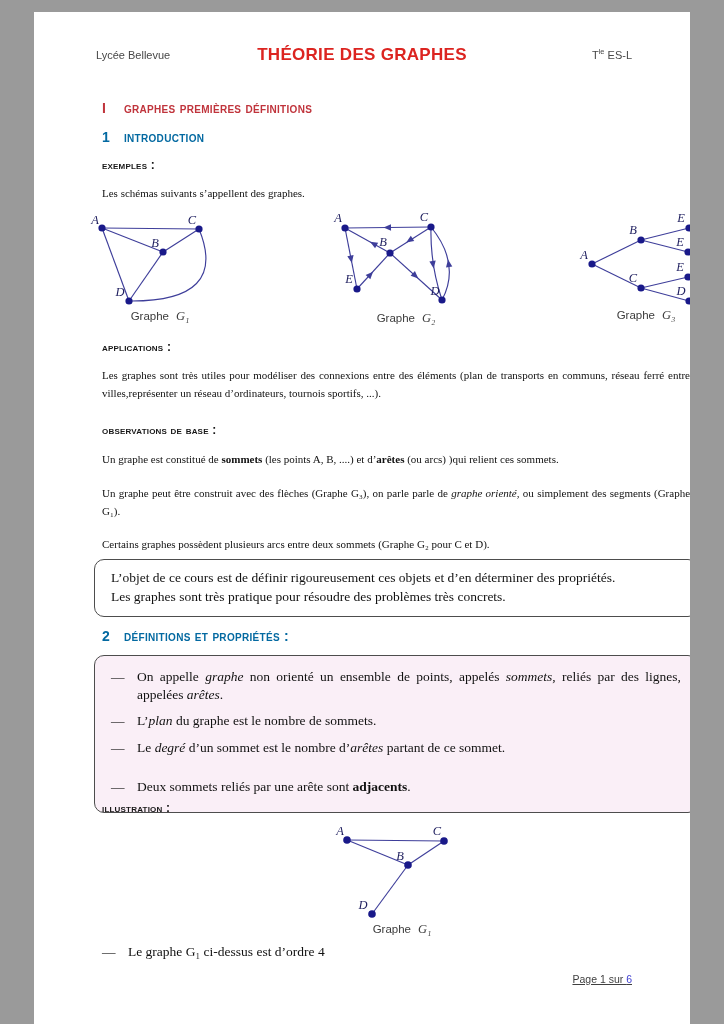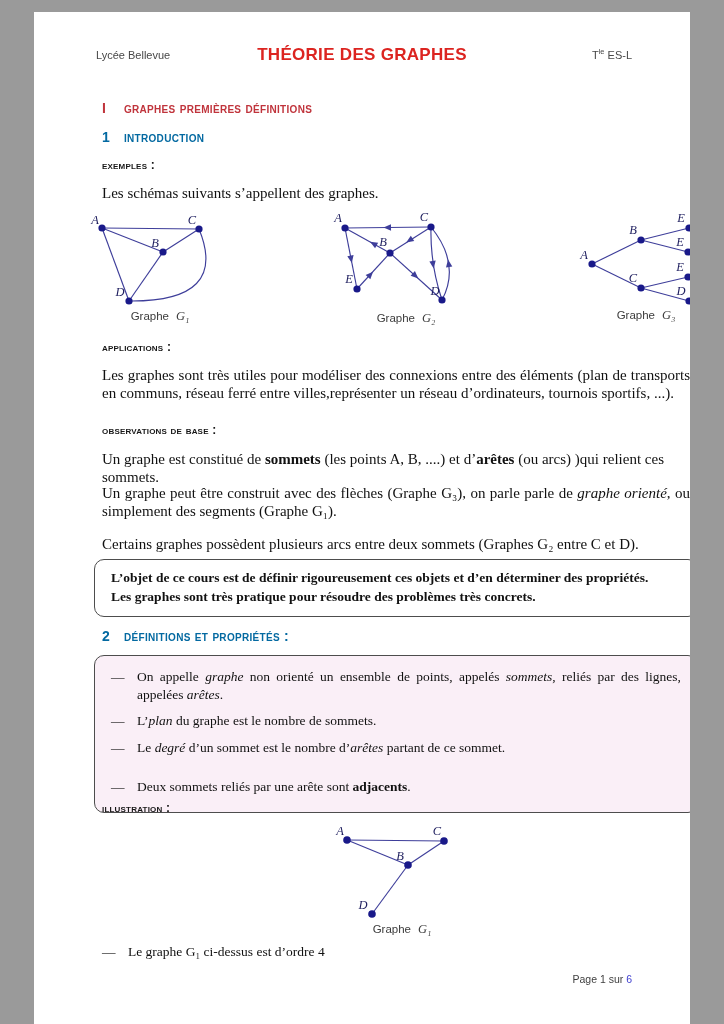--- a/index.html
+++ b/index.html
@@ -14,21 +14,21 @@
     font-size:17px;font-weight:bold;color:#dc2420;letter-spacing:.3px;}
   
   .sec{font-family:"Liberation Sans","DejaVu Sans",sans-serif;font-weight:bold;font-size:14px;}
   .sec .num{display:inline-block;min-width:22px;}
   .sec .ttl{font-variant:small-caps;text-transform:lowercase;letter-spacing:.3px;}
   .sec.red{color:#c0343c;}
   .sec.blue{color:#0369a1;}
   .subhead{font-family:"Liberation Sans","DejaVu Sans",sans-serif;font-weight:bold;font-size:12px;
     color:#161616;font-variant:small-caps;text-transform:lowercase;letter-spacing:.2px;}
   
-  .par{font-size:15px;line-height:17.5px;width:588px;}
+  .par{font-size:11px;line-height:17.5px;width:588px;}
   .just{text-align:justify;}
   .rt-b{font-weight:bold;}
   .rt-i{}
   .rt-bi{font-weight:normal;font-style:italic;}
   .rt-sup{vertical-align:super;font-size:.68em;line-height:0;}
   
   .note-box{left:60px;width:570px;border:1px solid #4d4d4d;border-radius:10px;
     padding:9px 16px 10px 16px;font-size:13.5px;line-height:18.5px;background:#fff;}
   .pink-box{left:60px;width:570px;border:1px solid #4d4d4d;border-radius:10px;
     padding:12px 16px 14px 16px;background:#faeff7;font-size:13.5px;line-height:17.5px;}
@@ -173,23 +173,23 @@
     <text class="nlabel" x="647" y="283">D</text>
     <text text-anchor="middle" x="612" y="307"><tspan class="cap-pre">Graphe</tspan><tspan class="cap-math" dx="7">G₃</tspan></text>
   </svg>
 
   <div class="abs subhead" style="left:68px;top:328px;">Applications :</div>
   <div class="abs par just" style="left:68px;top:355px;">Les graphes sont très utiles pour modéliser des connexions entre des éléments (plan de transports en communs, réseau ferré entre villes,représenter un réseau d’ordinateurs, tournois sportifs, ...).</div>
 
   <div class="abs subhead" style="left:68px;top:411px;">Observations de base :</div>
   <div class="abs par" style="left:68px;top:439px;"><span>Un graphe est constitué de </span><span class="rt-b">sommets</span><span> (les points </span><span class="rt-i">A, B, ....</span><span>) et d’</span><span class="rt-b">arêtes</span><span> (ou arcs) )qui relient ces sommets.</span></div>
   <div class="abs par just" style="left:68px;top:473px;"><span>Un graphe peut être construit avec des flèches (</span><span class="rt-i">Graphe G₃</span><span>), on parle parle de </span><span class="rt-bi">graphe orienté</span><span>, ou simplement des segments (</span><span class="rt-i">Graphe G₁</span><span>).</span></div>
-  <div class="abs par" style="left:68px;top:524px;"><span>Certains graphes possèdent plusieurs arcs entre deux sommets (</span><span class="rt-i">Graphes G₂ entre C et D</span><span>).</span></div>
-
-  <div class="abs note-box" style="top:547px;font-weight:bold;">
+  <div class="abs par" style="left:68px;top:524px;"><span>Certains graphes possèdent plusieurs arcs entre deux sommets (</span><span class="rt-i">Graphe G₂ pour C et D</span><span>).</span></div>
+
+  <div class="abs note-box" style="top:547px;">
     <div>L’objet de ce cours est de définir rigoureusement ces objets et d’en déterminer des propriétés.</div>
     <div>Les graphes sont très pratique pour résoudre des problèmes très concrets.</div>
   </div>
 
   <div class="abs sec blue" style="left:68px;top:616px;">
     <span class="num">2</span><span class="ttl">Définitions et propriétés :</span>
   </div>
 
   <div class="abs pink-box" style="top:643px;">
     <div class="def-item">
@@ -230,17 +230,17 @@
     <text class="nlabel" x="403" y="823">C</text>
     <text class="nlabel" x="329" y="897">D</text>
     <text text-anchor="middle" x="368" y="921"><tspan class="cap-pre">Graphe</tspan><tspan class="cap-math" dx="7">G₁</tspan></text>
   </svg>
 
   <div class="abs order-line" style="left:68px;top:932px;">
     <span class="dash">—</span>
     <span><span>Le graphe </span><span class="rt-i">G₁</span><span> ci-dessus est d’ordre 4</span></span>
   </div>
 
-  <div class="abs footer" style="right:58px;top:961px;">
+  <div class="abs footer" style="right:58px;top:961px;text-decoration:underline;">
     <span>Page 1 sur </span><span class="pnum">6</span>
   </div>
 
 </div>
 
 </body></html>

